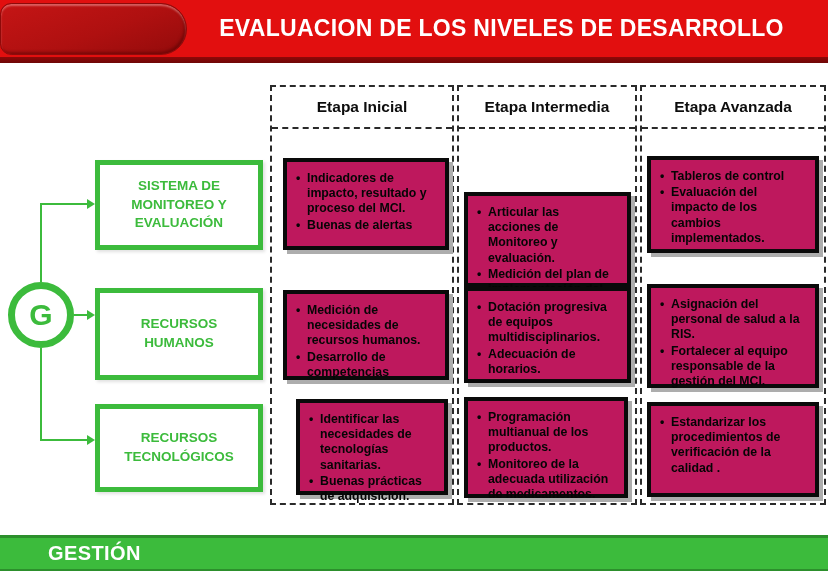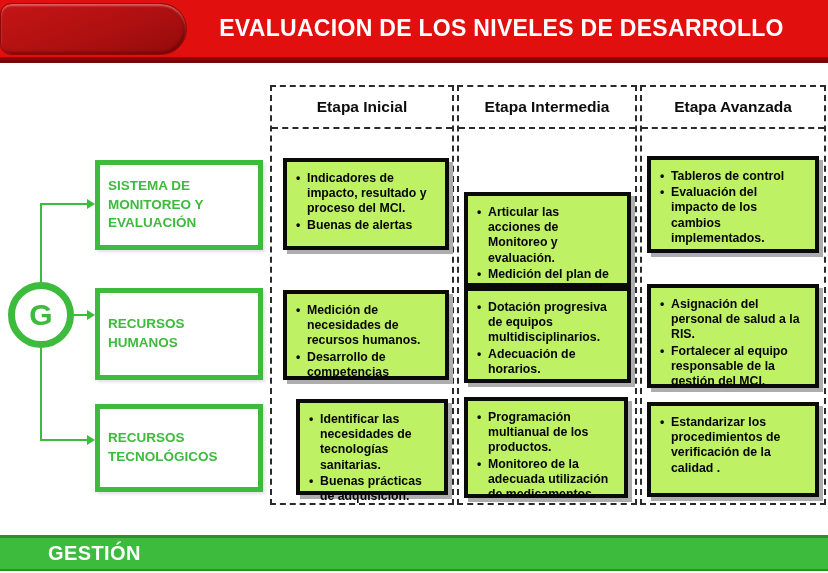--- a/index.html
+++ b/index.html
@@ -43,29 +43,29 @@
   .conn-v-bot{left:40px;top:348px;width:2px;height:93px;}
   .conn-h-bot{left:40px;top:439px;width:47px;height:2px;}
   .arrow-right{position:absolute;width:0;height:0;
     border-top:5px solid transparent;border-bottom:5px solid transparent;border-left:8px solid var(--green);}
   .ar-top{left:87px;top:199px;}
   .ar-mid{left:87px;top:310px;}
   .ar-bot{left:87px;top:435px;}
 
   
   .cat-box{position:absolute;left:95px;width:168px;background:#fff;border:5px solid var(--green);
-    display:flex;align-items:center;justify-content:center;text-align:left;
+    display:flex;align-items:center;justify-content:center;text-align:center;
     color:var(--green);font-weight:bold;font-size:13.5px;line-height:1.4;padding:4px 8px;
     box-shadow:2px 2px 3px rgba(0,0,0,.12);}
   .cat-1{top:160px;height:90px;}
   .cat-2{top:288px;height:92px;}
   .cat-3{top:404px;height:88px;}
 
   
-  .cell{position:absolute;background:#bef264;border:4px solid var(--ink);
+  .cell{position:absolute;background:#be185d;border:4px solid var(--ink);
     box-shadow:4px 4px 0 var(--shadow);padding:9px 15px 6px 8px;}
   .cell ul{list-style:none;}
   .cell li{position:relative;padding-left:12px;color:#050505;font-weight:bold;
     font-size:12.3px;line-height:1.24;margin-bottom:1px;}
   .cell li::before{content:"\2022";position:absolute;left:1px;top:0;}
   
   .c11{left:283px;top:158px;width:166px;height:92px;}
   .c12{left:464px;top:156px;width:167px;height:95px;margin-top:36px;}
   .c13{left:647px;top:156px;width:172px;height:97px;}
   

